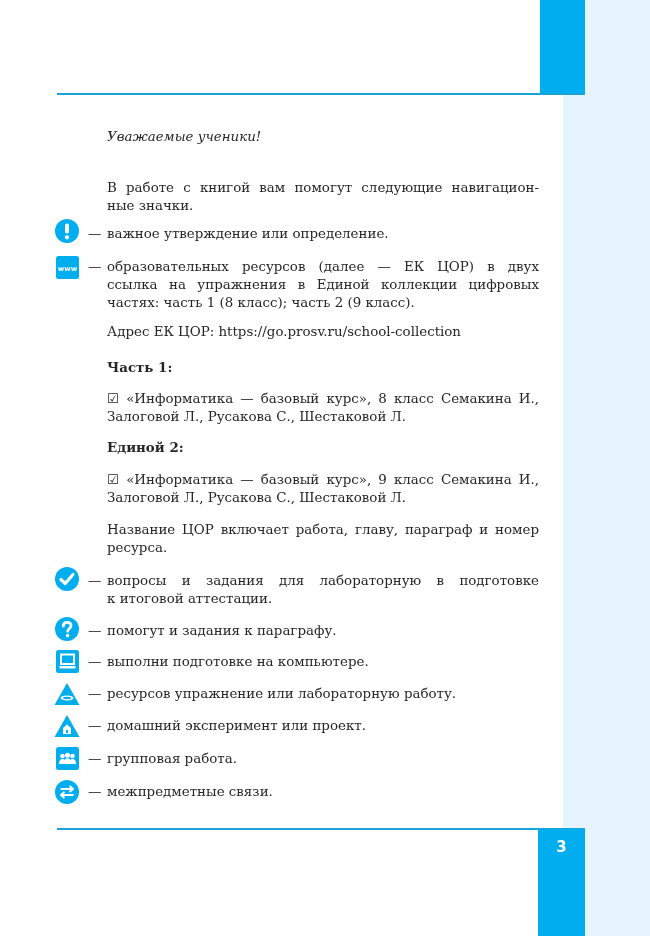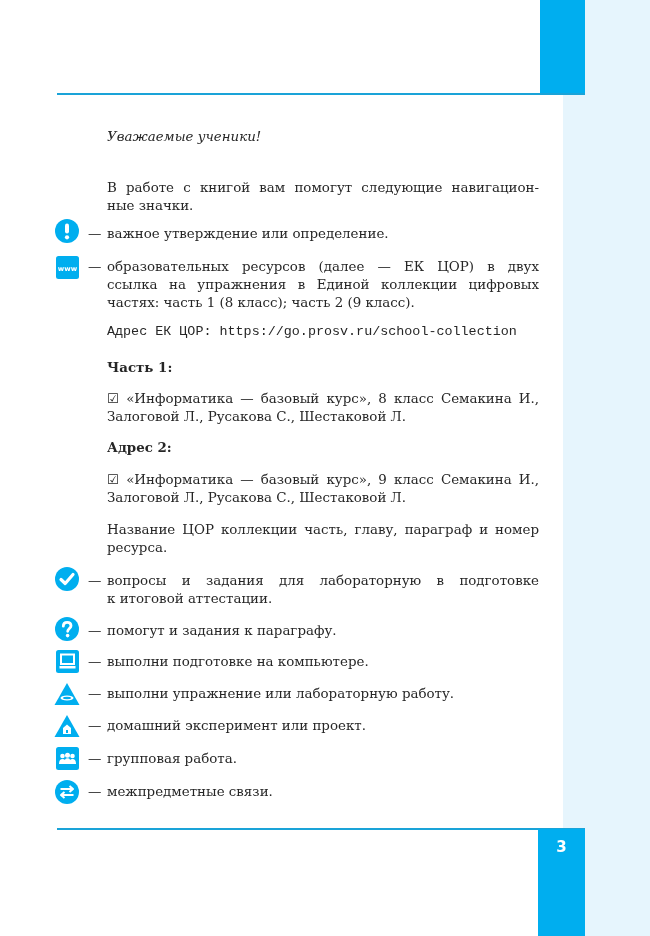--- a/index.html
+++ b/index.html
@@ -127,36 +127,36 @@
     <p>важное утверждение или определение.</p>
   </div>
 
   <div class="blk" style="top:258px;">
     <span class="dash">—</span>
     <p class="last-justify">образовательных ресурсов (далее — ЕК ЦОР) в двух</p>
     <p class="last-justify">ссылка на упражнения в Единой коллекции цифровых</p>
     <p>частях: часть 1 (8 класс); часть 2 (9 класс).</p>
   </div>
 
-  <div class="blk" style="top:323px;font-family:Liberation Mono, monospace;">Адрес ЕК ЦОР: https://go.prosv.ru/school-collection</div>
+  <div class="blk" style="top:323px;">Адрес ЕК ЦОР: https://go.prosv.ru/school-collection</div>
 
   <div class="blk bold" style="top:358px;">Часть 1:</div>
   <div class="blk" style="top:390px;">
     <p class="last-justify"><span>☑</span> <span>«Информатика — базовый курс», 8 класс Семакина И.,</span></p>
     <p>Залоговой Л., Русакова С., Шестаковой Л.</p>
   </div>
 
-  <div class="blk bold" style="top:438px;">Адрес 2:</div>
+  <div class="blk bold" style="top:438px;">Единой 2:</div>
   <div class="blk" style="top:471px;">
     <p class="last-justify"><span>☑</span> <span>«Информатика — базовый курс», 9 класс Семакина И.,</span></p>
     <p>Залоговой Л., Русакова С., Шестаковой Л.</p>
   </div>
 
   <div class="blk" style="top:521px;">
-    <p class="last-justify">Название ЦОР коллекции часть, главу, параграф и номер</p>
+    <p class="last-justify">Название ЦОР включает работа, главу, параграф и номер</p>
     <p>ресурса.</p>
   </div>
 
   <div class="blk" style="top:572px;">
     <span class="dash">—</span>
     <p class="last-justify">вопросы и задания для лабораторную в подготовке</p>
     <p>к итоговой аттестации.</p>
   </div>
 
   <div class="blk" style="top:622px;">
@@ -164,21 +164,21 @@
     <p>помогут и задания к параграфу.</p>
   </div>
 
   <div class="blk" style="top:653px;">
     <span class="dash">—</span>
     <p>выполни подготовке на компьютере.</p>
   </div>
 
   <div class="blk" style="top:685px;">
     <span class="dash">—</span>
-    <p>выполни упражнение или лабораторную работу.</p>
+    <p>ресурсов упражнение или лабораторную работу.</p>
   </div>
 
   <div class="blk" style="top:717px;">
     <span class="dash">—</span>
     <p>домашний эксперимент или проект.</p>
   </div>
 
   <div class="blk" style="top:750px;">
     <span class="dash">—</span>
     <p>групповая работа.</p>

